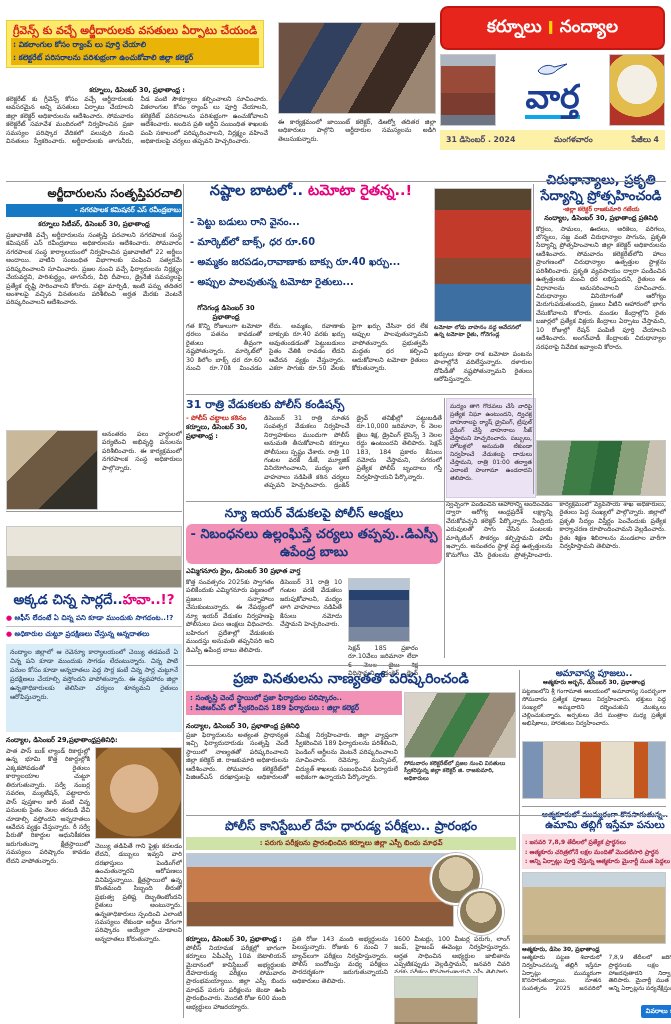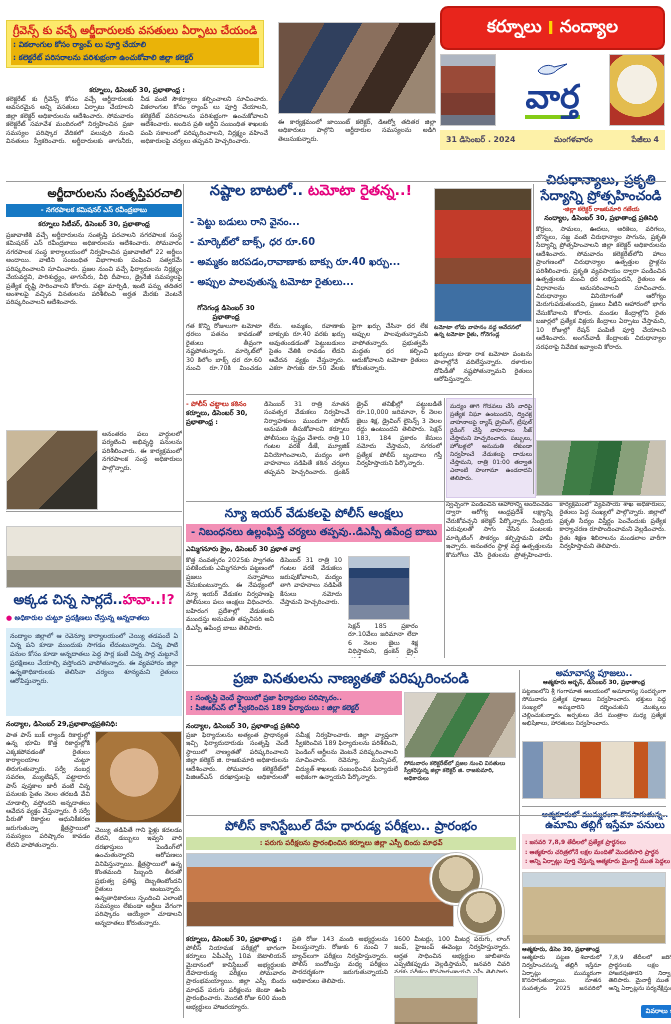--- a/index.html
+++ b/index.html
@@ -15,35 +15,35 @@
   .hl{position:absolute;height:1px;background:#9a9a9a;}
   .vl{position:absolute;width:1px;background:#9a9a9a;}
 
   
   .mast-red{background:#e8251c;border:2px solid #c01810;border-radius:8px;height:40px;
             display:flex;align-items:center;justify-content:center;gap:6px;
             color:#ffffff;font-weight:bold;font-size:17px;}
   .mast-sep{color:#ffd400;font-weight:bold;}
   .mast-mid{display:flex;align-items:center;justify-content:space-between;height:76px;margin-top:2px;}
   .mast-title{font-size:33px;font-weight:bold;color:#1c3f94;line-height:1;
-              border-bottom:4px solid #84cc16;padding-bottom:2px;}
+              border-bottom:4px solid #0ea5e9;padding-bottom:2px;}
   .mast-strip{background:#fdf1a8;height:20px;display:flex;align-items:center;
               justify-content:space-between;padding:0 6px;font-size:7.8px;font-weight:bold;color:#4a4460;margin-top:2px;}
   .fort{width:56px;height:72px;background:linear-gradient(180deg,#aeb6c2 0 16%,#9a4a38 16% 55%,#7c3c30 55% 86%,#6d7484 86%);}
   .nandi{width:56px;height:72px;background:radial-gradient(circle at 50% 42%,#f4efe4 0 40%,#e3bc4e 41% 66%,#b23327 67%);}
 
   
   .gr-box{background:#fde96b;border:1px solid #e6cf3f;padding:3px 4px 2px 4px;}
   .gr-head{color:#d6251d;font-weight:bold;font-size:11px;text-align:center;line-height:1.25;}
   .gr-sub{color:#123a8c;font-weight:bold;font-size:7.6px;text-align:left;line-height:1.5;background:#eab308;padding:1px 2px;}
   .gr-photo{background:linear-gradient(120deg,#6e5243 0 22%,#30405e 22% 40%,#8a6f5d 40% 58%,#3c2b22 58% 78%,#9a8672 78%);}
 
   
   .sat-head{font-weight:bold;font-size:11.5px;color:#1b1b1b;text-align:right;line-height:1.3;}
-  .sat-banner{background:#1779c4;color:#fff;font-weight:bold;font-size:6.8px;text-align:center;padding:2px 18px;margin:3px 0;}
+  .sat-banner{background:#1779c4;color:#fff;font-weight:bold;font-size:6.8px;text-align:right;padding:2px 1px;margin:3px 0;}
   .sat-photo{background:linear-gradient(135deg,#c9b89a 0 30%,#6e5a43 30% 65%,#33302a 65%);}
 
   
   .tom-head{font-weight:bold;font-size:14.5px;text-align:center;line-height:1.2;}
   .tom-b{color:#14387f;}
   .tom-m{color:#e5007d;}
   .tom-bullet{color:#14387f;font-weight:bold;font-size:9.8px;line-height:2.05;}
   .tom-photo{background:linear-gradient(180deg,#57452f 0 16%,#c23b2a 16% 52%,#8a4a32 52% 72%,#3e6fa3 72%);}
 
   
@@ -136,20 +136,21 @@
       <div class="tom-bullet">- అమ్మకం జరపడం,రావాణాకు బాక్సు రూ.40 ఖర్చు...</div>
       <div class="tom-bullet">- అప్పుల పాలవుతున్న టమోటా రైతులు...</div>
     </div>
     <div class="abs" style="left:0;top:122px;width:242px;height:86px;">
       <div class="dl" style="text-align:center;width:80px;">గోనెగండ్ల డిసెంబర్ 30 ప్రభాతాంధ్ర</div>
       <div class="bt c3" style="height:72px;">గత కొన్ని రోజులుగా టమోటా ధరలు పతనం కావడంతో రైతులు తీవ్రంగా నష్టపోతున్నారు. మార్కెట్‌లో 30 కిలోల బాక్స్ ధర రూ.60 నుంచి రూ.70కి మించడం లేదు. అమ్మకం, రవాణాకు బాక్సుకు రూ.40 వరకు ఖర్చు అవుతుండడంతో పెట్టుబడులు సైతం చేతికి రావడం లేదని ఆవేదన వ్యక్తం చేస్తున్నారు. ఎకరా సాగుకు రూ.50 వేలకు పైగా ఖర్చు చేసినా ధర లేక అప్పుల పాలవుతున్నామని వాపోతున్నారు. ప్రభుత్వమే మద్దతు ధర కల్పించి ఆదుకోవాలని టమోటా రైతులు కోరుతున్నారు.</div>
     </div>
   </div>
 
   <div class="abs" style="left:186px;top:398px;width:256px;height:100px;">
+    <div class="sec-head-blue" style="font-size:11px;">31 రాత్రి వేడుకలకు పోలీస్ కండిషన్స్</div>
     <div style="display:flex;gap:8px;margin-top:2px;">
       <div style="width:70px;">
         <div class="red-sub">- పోలీస్ చట్టాలు కఠినం</div>
         <div class="dl">కర్నూలు, డిసెంబర్ 30, ప్రభాతాంధ్ర :</div>
       </div>
       <div class="bt c2" style="width:178px;height:80px;">డిసెంబర్ 31 రాత్రి నూతన సంవత్సర వేడుకలు నిర్వహించే నిర్వాహకులు ముందుగా పోలీస్ అనుమతి తీసుకోవాలని కర్నూలు పోలీసులు స్పష్టం చేశారు. రాత్రి 10 గంటల వరకే డీజే, మ్యూజిక్ వినియోగించాలని, మద్యం తాగి వాహనాలు నడిపితే కఠిన చర్యలు తప్పవని హెచ్చరించారు. డ్రంకెన్ డ్రైవ్ తనిఖీల్లో పట్టుబడితే రూ.10,000 జరిమానా, 6 నెలల జైలు శిక్ష, డ్రైవింగ్ లైసెన్స్ 3 నెలల రద్దు ఉంటుందని తెలిపారు. సెక్షన్ 183, 184 ప్రకారం కేసులు నమోదు చేస్తామని, నగరంలో ప్రత్యేక పోలీస్ బృందాలు గస్తీ నిర్వహిస్తాయని పేర్కొన్నారు.</div>
     </div>
   </div>
 
   <div class="lavbox abs bt" style="left:446px;top:398px;width:82px;height:92px;font-size:6px;">మద్యం తాగి గొడవలు చేసే వారిపై ప్రత్యేక నిఘా ఉంటుందని, ద్విచక్ర వాహనాలపై ర్యాష్ డ్రైవింగ్, ట్రిపుల్ రైడింగ్ చేస్తే వాహనాలు సీజ్ చేస్తామని హెచ్చరించారు. పబ్బులు, హోటళ్లలో అనుమతి లేకుండా నిర్వహించే వేడుకలపై దాడులు చేస్తామని, రాత్రి 01:00 తర్వాత ఎలాంటి హంగామా ఉండరాదని తెలిపారు.</div>
@@ -158,36 +159,39 @@
     <div class="sec-head-blue" style="font-size:13px;text-align:center;">చిరుధాన్యాలు, ప్రకృతి సేద్యాన్ని ప్రోత్సహించండి</div>
     <div class="red-sub" style="text-align:center;font-size:6px;">-జిల్లా కలెక్టర్ రాజకుమారి గణేయ</div>
     <div class="dl" style="text-align:center;">నంద్యాల, డిసెంబర్ 30, ప్రభాతాంధ్ర ప్రతినిధి</div>
     <div class="bt" style="height:212px;margin-top:2px;">కొర్రలు, సామలు, ఊదలు, అరికెలు, వరిగలు, బొన్నలు, సజ్జ వంటి చిరుధాన్యాల సాగును, ప్రకృతి సేద్యాన్ని ప్రోత్సహించాలని జిల్లా కలెక్టర్ అధికారులను ఆదేశించారు. సోమవారం కలెక్టరేట్‌లోని హాలు ప్రాంగణంలో చిరుధాన్యాల ఉత్పత్తుల స్టాళ్లను పరిశీలించారు. ప్రకృతి వ్యవసాయం ద్వారా పండించిన ఉత్పత్తులకు మంచి ధర లభిస్తుందని, రైతులు ఈ విధానాలను అనుసరించాలని సూచించారు. చిరుధాన్యాల వినియోగంతో ఆరోగ్యం మెరుగుపడుతుందని, ప్రజలు వీటిని ఆహారంలో భాగం చేసుకోవాలని కోరారు. మండల కేంద్రాల్లోని రైతు బజార్లలో ప్రత్యేక విక్రయ కేంద్రాలు ఏర్పాటు చేస్తామని, 10 రోజుల్లో రేషన్ పంపిణీ పూర్తి చేయాలని ఆదేశించారు. అంగన్‌వాడీ కేంద్రాలకు చిరుధాన్యాల సరఫరాపై నివేదిక ఇవ్వాలని కోరారు.</div>
     <div class="photo veg-photo" style="width:130px;height:56px;margin-top:3px;"></div>
   </div>
   <div class="bt c2 abs" style="left:446px;top:500px;width:220px;height:160px;">స్వచ్ఛంగా పండించిన ఆహారాన్ని అందించడం ద్వారా ఆరోగ్య ఆంధ్రప్రదేశ్ లక్ష్యాన్ని చేరుకోవచ్చని కలెక్టర్ పేర్కొన్నారు. సేంద్రియ ఎరువులతో సాగు చేసిన పంటలకు మార్కెటింగ్ సౌకర్యం కల్పిస్తామని హామీ ఇచ్చారు. అనంతరం స్టాళ్ల వద్ద ఉత్పత్తులను కొనుగోలు చేసి రైతులను ప్రోత్సహించారు. కార్యక్రమంలో వ్యవసాయ శాఖ అధికారులు, రైతులు పెద్ద సంఖ్యలో పాల్గొన్నారు. జిల్లాలో ప్రకృతి సేద్యం విస్తీర్ణం పెంచేందుకు ప్రత్యేక కార్యాచరణ రూపొందించామని వెల్లడించారు. రైతు శిక్షణ శిబిరాలను మండలాల వారీగా నిర్వహిస్తామని తెలిపారు.</div>
 
   <div class="abs" style="left:186px;top:506px;width:256px;height:156px;">
     <div class="sec-head-blue" style="font-size:12px;text-align:center;">న్యూ ఇయర్ వేడుకలపై పోలీస్ ఆంక్షలు</div>
-    <div class="pink-banner" style="font-size:10px;margin:3px 0;">- నిబంధనలు ఉల్లంఘిస్తే చర్యలు తప్పవు..డిఎస్పీ ఉపేంద్ర బాబు</div>
+    <div class="pink-banner" style="font-size:13px;margin:3px 0;border-radius:6px;">- నిబంధనలు ఉల్లంఘిస్తే చర్యలు తప్పవు..డిఎస్పీ ఉపేంద్ర బాబు</div>
     <div class="dl">ఎమ్మిగనూరు క్రైం, డిసెంబర్ 30 ప్రభాత వార్త</div>
     <div style="display:flex;gap:6px;margin-top:2px;">
       <div class="bt" style="width:88px;height:102px;">కొత్త సంవత్సరం 2025కు స్వాగతం పలికేందుకు ఎమ్మిగనూరు పట్టణంలో ప్రజలు సన్నాహాలు చేసుకుంటున్నారు. ఈ నేపథ్యంలో న్యూ ఇయర్ వేడుకల నిర్వహణపై పోలీసులు పలు ఆంక్షలు విధించారు. బహిరంగ ప్రదేశాల్లో వేడుకలకు ముందస్తు అనుమతి తప్పనిసరి అని డిఎస్పీ ఉపేంద్ర బాబు తెలిపారు.</div>
       <div class="bt" style="width:62px;height:102px;">డిసెంబర్ 31 రాత్రి 10 గంటల వరకే వేడుకలు జరుపుకోవాలని, మద్యం తాగి వాహనాలు నడిపితే కేసులు నమోదు చేస్తామని హెచ్చరించారు.</div>
       <div style="width:70px;">
         <div class="photo officer-photo" style="width:62px;height:64px;"></div>
         <div class="bt" style="height:36px;margin-top:2px;">సెక్షన్ 185 ప్రకారం రూ.10వేలు జరిమానా లేదా 6 నెలల జైలు శిక్ష విధిస్తామని, డ్రంకెన్ డ్రైవ్ తనిఖీలు ముమ్మరం చేస్తామని పేర్కొన్నారు.</div>
       </div>
     </div>
   </div>
 
   <div class="abs" style="left:6px;top:526px;width:176px;height:506px;">
     <div class="photo bldg-photo" style="width:176px;height:62px;"></div>
     <div style="font-weight:bold;font-size:13.5px;text-align:center;margin-top:3px;">
       <span style="color:#14387f;">అక్కడ చిన్న సార్లదే..</span><span style="color:#e5007d;">హవా..!?</span>
+    </div>
+    <div style="font-size:7px;font-weight:bold;color:#123a8c;border-bottom:1px solid #c0c0c0;padding:3px 0;">
+      <span style="color:#e5007d;">● </span><span>ఆఫీస్ లేదంటే ఏ చిన్న పని కూడా ముందుకు సాగదంట..!?</span>
     </div>
     <div style="font-size:7px;font-weight:bold;color:#123a8c;padding:3px 0;">
       <span style="color:#e5007d;">● </span><span>అధికారుల చుట్టూ ప్రదక్షిణలు చేస్తున్న అన్నదాతలు</span>
     </div>
     <div class="bluebox" style="height:80px;margin-top:2px;">నంద్యాల జిల్లాలో ఆ రెవెన్యూ కార్యాలయంలో చెయ్యి తడపందే ఏ చిన్న పని కూడా ముందుకు సాగడం లేదంటున్నారు. చిన్న పాటి పనుల కోసం కూడా అన్నదాతలు పెద్ద సార్ల కంటే చిన్న సార్ల చుట్టూనే ప్రదక్షిణలు చేయాల్సి వస్తోందని వాపోతున్నారు. ఈ వ్యవహారం జిల్లా ఉన్నతాధికారులకు తెలిసినా చర్యలు శూన్యమని రైతులు ఆరోపిస్తున్నారు.</div>
     <div class="dl" style="margin-top:4px;">నంద్యాల, డిసెంబర్ 29,ప్రభాతాంధ్రప్రతినిధి:</div>
     <div style="display:flex;gap:5px;margin-top:2px;">
       <div class="bt" style="width:84px;height:266px;">పాత పాస్ బుక్ ల్యాండ్ రికార్డుల్లో ఉన్న భూమి కొత్త రికార్డుల్లోకి ఎక్కకపోవడంతో రైతులు కార్యాలయాల చుట్టూ తిరుగుతున్నారు. సర్వే నంబర్ల సవరణ, మ్యుటేషన్, పట్టాదారు పాస్ పుస్తకాల జారీ వంటి చిన్న పనులకు సైతం నెలల తరబడి వేచి చూడాల్సి వస్తోందని అన్నదాతలు ఆవేదన వ్యక్తం చేస్తున్నారు. రీ సర్వే పేరుతో రికార్డుల ఆధునికీకరణ జరుగుతున్నా క్షేత్రస్థాయిలో సమస్యలు పరిష్కారం కావడం లేదని వాపోతున్నారు.</div>
       <div style="width:87px;">
         <div class="photo bribe" style="width:87px;height:92px;"></div>

